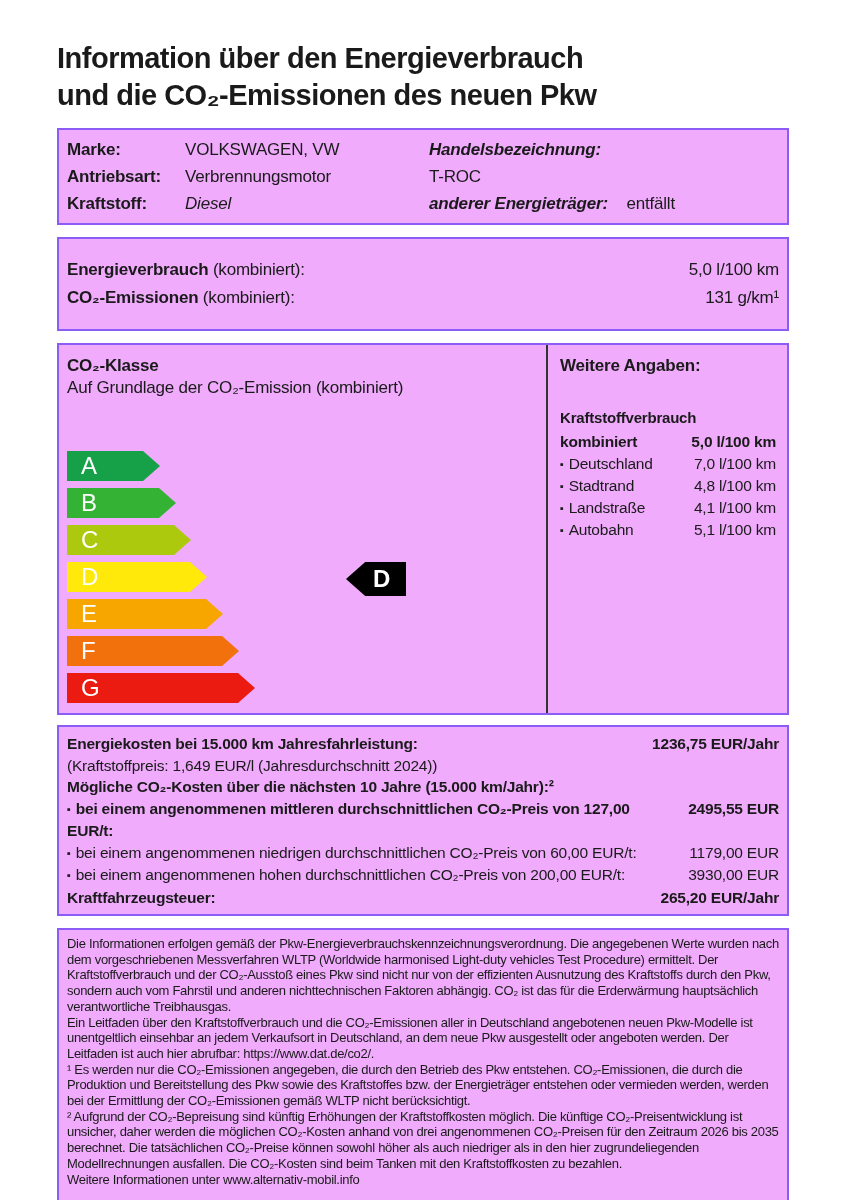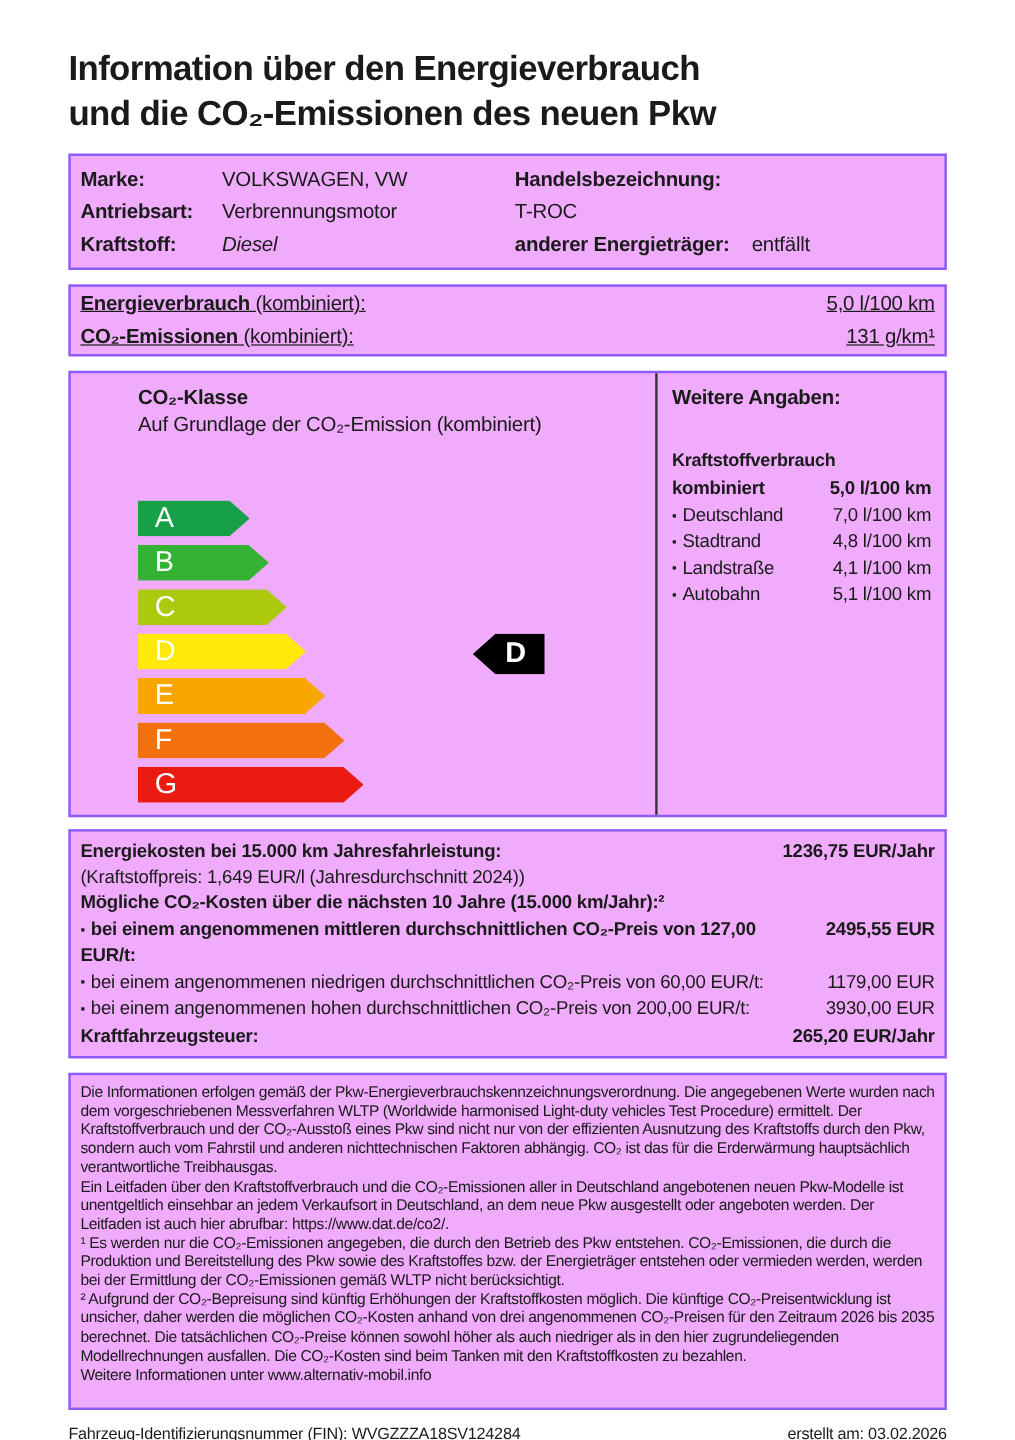--- a/index.html
+++ b/index.html
@@ -15,32 +15,32 @@
   .title { font-size:29px; font-weight:700; line-height:37px; letter-spacing:-0.5px; margin-bottom:14px; }
 
   .box { border:2px solid #8b5cf6; margin-bottom:12px; background:#f0abfc; }
 
   
   .box1 { padding:6px 8px; }
   .info-row { display:flex; font-size:17px; line-height:27px; }
   .info-row .lbl  { font-weight:700; width:118px; flex:none; }
   .info-row .val  { width:244px; flex:none; }
   .info-row .right { flex:1; }
-  .info-row .right .lbl2 { font-weight:700; }
+  .info-row .right .lbl2 { font-weight:700;font-style:italic; }
   .italic { font-style:italic; }
   .right .val2 { margin-left:14px; }
 
   
-  .box2 { padding:0 8px;text-decoration:underline; }
+  .box2 { padding:17px 8px; }
   .cons-row { display:flex; justify-content:space-between; font-size:17px; line-height:28px; }
   .cons-row .b { font-weight:700; }
 
   
   .box3 { display:flex; height:372px; margin-bottom:10px; }
-  .box3-left { flex:1; padding:10px 0 0 8px; position:relative;margin-left:48px; }
+  .box3-left { flex:1; padding:10px 0 0 8px; position:relative; }
   .co2-heading { font-size:17px; font-weight:700; line-height:22px; }
   .co2-sub { font-size:17px; line-height:22px; }
   .arrows { margin-top:52px; }
   .arrow {
     height:30px; margin-bottom:7px; display:flex; align-items:center;
     padding-left:14px; color:#ffffff; font-size:24px; line-height:30px;
     clip-path:polygon(0 0, calc(100% - 17px) 0, 100% 50%, calc(100% - 17px) 100%, 0 100%);
   }
   .wA{width:93px;} .wB{width:109px;} .wC{width:124px;} .wD{width:140px;}
   .wE{width:156px;} .wF{width:172px;} .wG{width:188px;}

